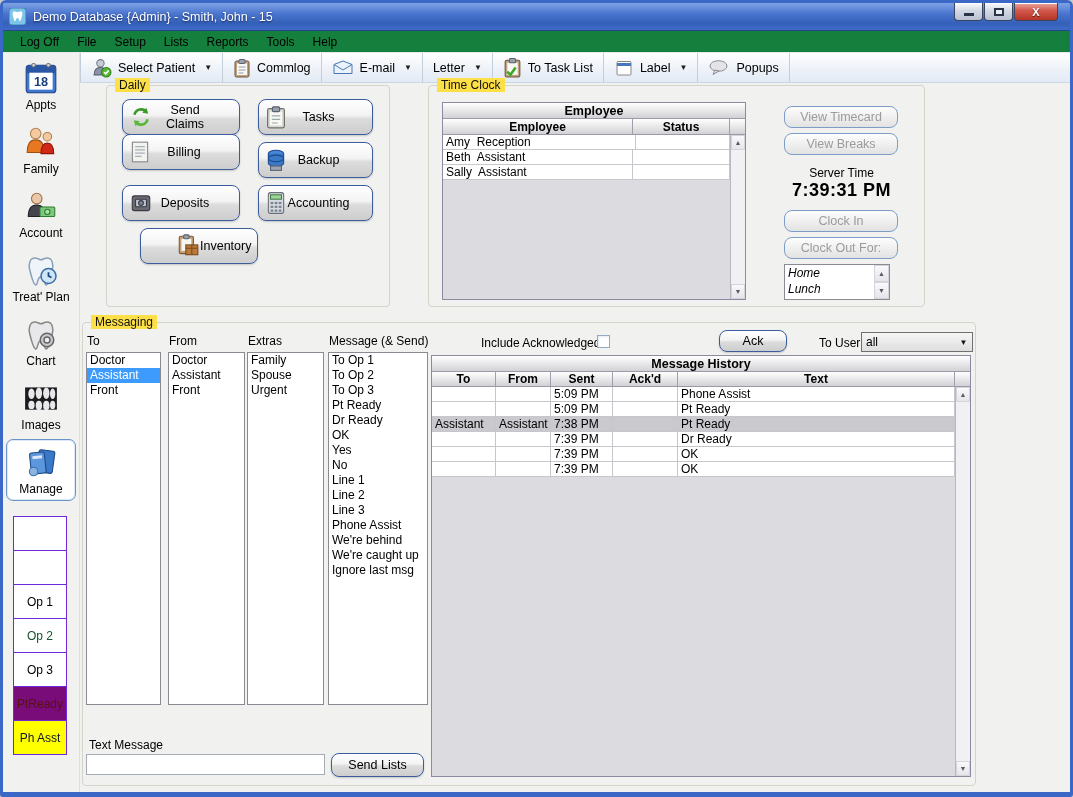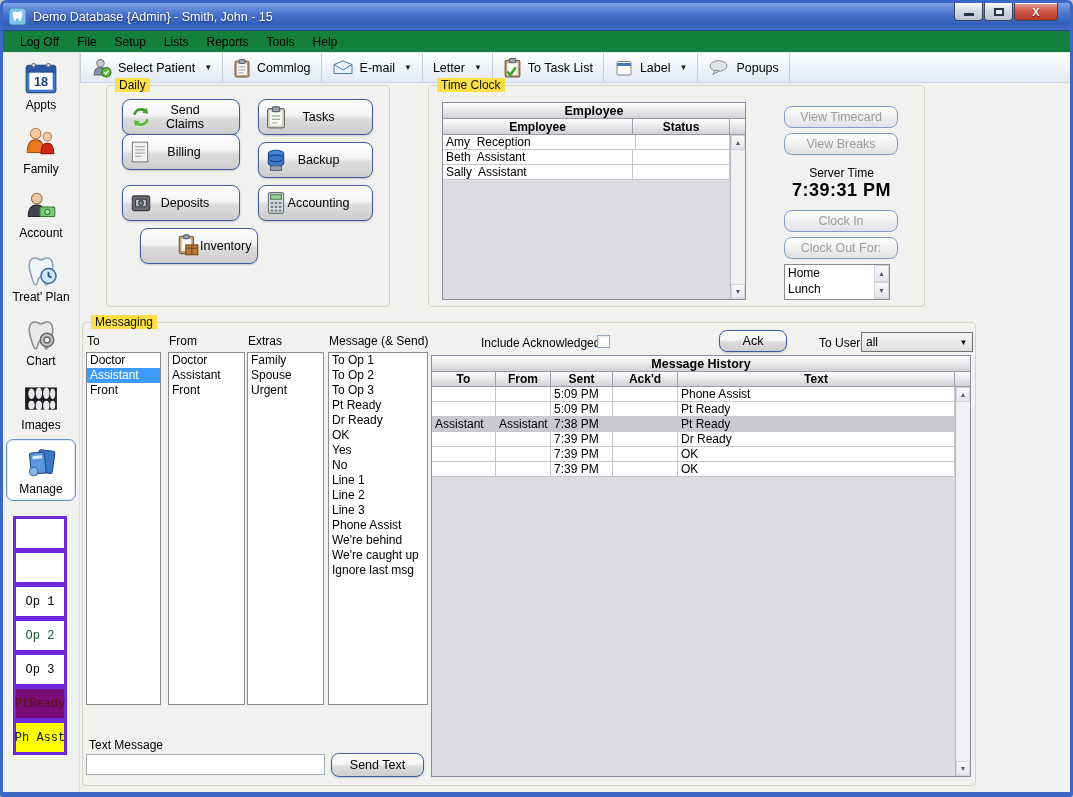--- a/index.html
+++ b/index.html
@@ -35,22 +35,22 @@
   .tb-btn:first-child{ border-left:1px solid #c4cdda; }
   .tb-arrow{ font-size:8px; color:#1a1a1a; margin-left:3px; }
   .icon{ display:inline-flex; align-items:center; justify-content:center; }
   .main{ flex:1; position:relative; background:#f1f1ef; }
   
   .module{ height:62px; margin:2px 3px; display:flex; flex-direction:column; align-items:center;
     justify-content:center; gap:2px; border:1px solid transparent; border-radius:7px; }
   .module.selected{ background:#fff; border-color:#6a93c8; box-shadow: inset 0 0 0 1px #dce9f8; }
   .mlabel{ font-size:12px; color:#000; }
   .ops{ position:absolute; left:10px; top:464px; width:54px; }
-  .op-cell{ height:35px; margin-top:-1px; border:3px solid #6d28d9; background:#fff;
-    display:flex; align-items:center; justify-content:center; font-size:12px; white-space:pre;font-family:Liberation Mono, monospace; }
+  .op-cell{ height:35px; margin-top:-1px; border:1px solid #6d28d9; background:#fff;
+    display:flex; align-items:center; justify-content:center; font-size:12px; white-space:pre; }
   
   .groupbox{ position:absolute; border:1px solid #d4d4ca; border-radius:4px; }
   .gb-label{ position:absolute; top:-8px; left:8px; background:#fde047; padding:0 4px; font-size:12px; color:#101010; }
   
   .btn3d{ position:absolute; border:1px solid #3c5c9e; border-radius:8px;
     background:linear-gradient(180deg,#ffffff,#f3f3f3 45%,#dcdcdc 55%,#cdcdcd);
     box-shadow: inset 0 1px 0 #fff, 0 1px 2px rgba(0,0,0,.18);
     display:flex; align-items:center; justify-content:center; font-size:12.5px; color:#000; }
   .btn3d.disabled{ border-color:#7d9cc8; color:#9b9b9b;
     background:linear-gradient(180deg,#fdfdfd,#f0f0f0 50%,#e2e2e2); box-shadow:none; }
@@ -80,21 +80,21 @@
   .li.selected{ background:#3d9bfd; color:#fff; }
   .checkbox{ position:absolute; width:13px; height:13px; background:#fff; border:1px solid #94aac2;
     box-shadow: inset 1px 1px 2px #e2ecf6; }
   .combo{ position:absolute; height:20px; border:1px solid #707070; background:linear-gradient(#f6f6f6,#dedede);
     display:flex; align-items:center; font-size:12px; padding-left:4px; }
   .c-arrow{ margin-left:auto; width:17px; text-align:center; font-size:8px; color:#111; }
   .textinput{ position:absolute; border:1px solid #a5acb5; background:#fff; height:21px;
     font-size:12px; padding:0 4px; font-family:"Liberation Sans", sans-serif; }
   .spinlist{ position:absolute; border:1px solid #8a8a92; background:#fff; display:flex; }
   .spin-items{ flex:1; min-width:0; }
-  .spin-items .li{ height:16px; line-height:16px; }
+  .spin-items .li{ height:16px; line-height:16px;font-style:italic; }
   .spin-btns{ width:15px; flex:none; display:flex; flex-direction:column; }
   .spin-btns .sb-btn{ flex:1; }
   .server-block{ position:absolute; text-align:center; }
   .server-lbl{ font-size:12px; }
   .server-time{ font-size:18px; font-weight:bold; letter-spacing:.5px; }
 </style>
 </head>
 <body>
 
 <div class="window">
@@ -556,19 +556,19 @@
                 </div>
               <div class="scrollbar">
                 <div class="sb-btn">▲</div>
                 <div class="sb-btn">▼</div>
               </div>
             </div>
           </div>
 
           <span class="flabel" style="left:6px; top:415px;">Text Message</span>
           <input class="textinput" style="left: 3px; top: 431px; width: 239px;" value="">
-          <button class="btn3d" style="left:248px; top:430px; width:93px; height:24px;">Send Text</button>
+          <button class="btn3d" style="left:248px; top:430px; width:93px; height:24px;">Send Lists</button>
         </div>
 
       </div>
     </div>
   </div>
 </div>
 
 </body></html>

